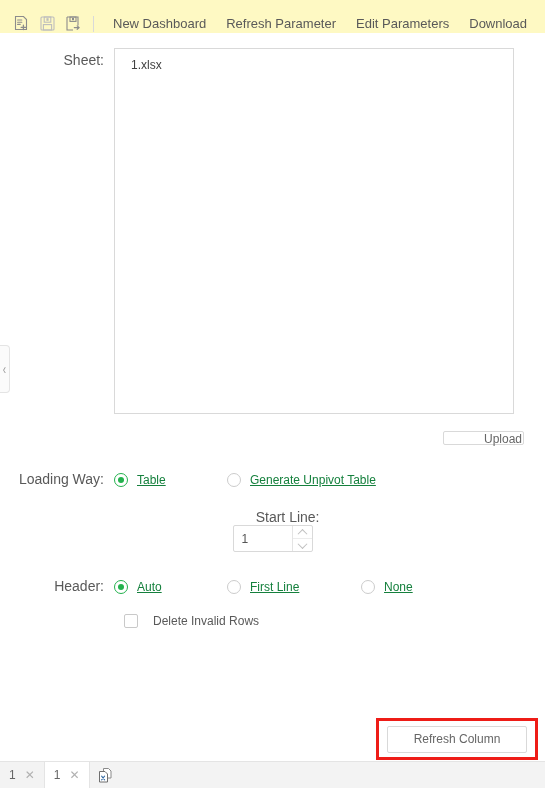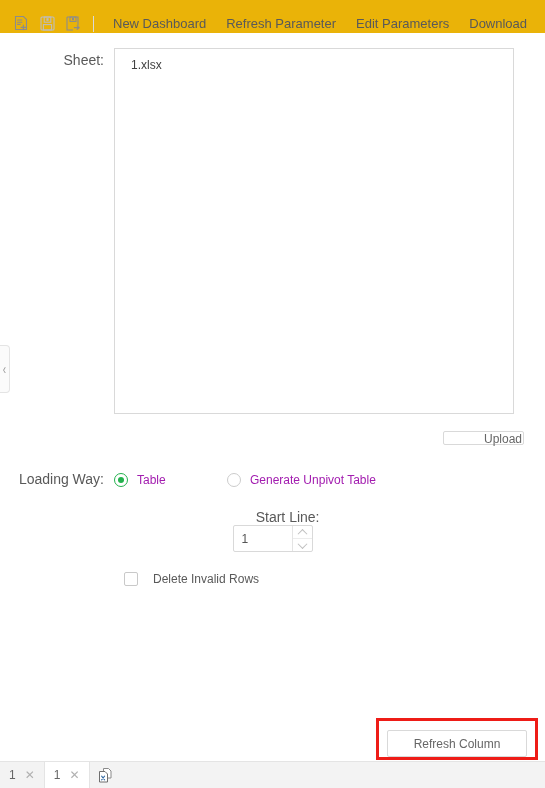--- a/index.html
+++ b/index.html
@@ -16,21 +16,21 @@
     overflow: hidden;
     position: relative;
   }
 
   
   .toolbar {
     height: 48px;
     display: flex;
     align-items: center;
     border-bottom: 1px solid #e8e8e8;
-    background: #eab308;
+    background: #fef9c3;
     padding-left: 8px;
     box-sizing: border-box;
   }
   .tb-icon {
     width: 26px;
     height: 26px;
     display: flex;
     align-items: center;
     justify-content: center;
     cursor: pointer;
@@ -207,22 +207,23 @@
     left: 3px;
     top: 3px;
     width: 6px;
     height: 6px;
     border-radius: 50%;
     background: #23b14d;
   }
   .radio-opt .label {
     margin-left: 9px;
     font-size: 12px;
-    color: #a21caf;
+    color: #15803d;
     white-space: nowrap;
+    text-decoration: underline;
   }
 
   
   .spin-row { margin-top: 22px; align-items: center; flex-direction: column; }
   .spinner {
     width: 80px;
     height: 27px;
     border: 1px solid #d9d9d9;
     border-radius: 2px;
     display: flex;
@@ -280,21 +281,21 @@
   
   .refresh-wrap {
     position: absolute;
     left: 376px;
     top: 718px;
     width: 162px;
     height: 42px;
     border: 3px solid #ee1c17;
     box-sizing: border-box;
     display: flex;
-    align-items: flex-end;
+    align-items: center;
     justify-content: center;
     z-index: 4;
   }
   .btn-refresh {
     width: 140px;
     height: 27px;
   }
 
   
   .tabbar {
@@ -410,20 +411,35 @@
         <div>
             <span class="caret up"></span>
           </div>
         <div>
             <span class="caret down"></span>
           </div>
       </div>
     </div>
   </div>
 
+  <div class="row opt-row">
+    <div class="field-label">Header:</div>
+    <div class="radio-opt" style="width:113px">
+      <span class="radio sel"></span>
+      <span class="label">Auto</span>
+    </div>
+    <div class="radio-opt" style="width:134px">
+      <span class="radio"></span>
+      <span class="label">First Line</span>
+    </div>
+    <div class="radio-opt">
+      <span class="radio"></span>
+      <span class="label">None</span>
+    </div>
+  </div>
 
   <div class="dirow">
     <span class="cbox"></span>
     <span class="label">Delete Invalid Rows</span>
   </div>
 </div>
 
 <div class="refresh-wrap">
   <button class="btn btn-refresh">Refresh Column</button>
 </div>

